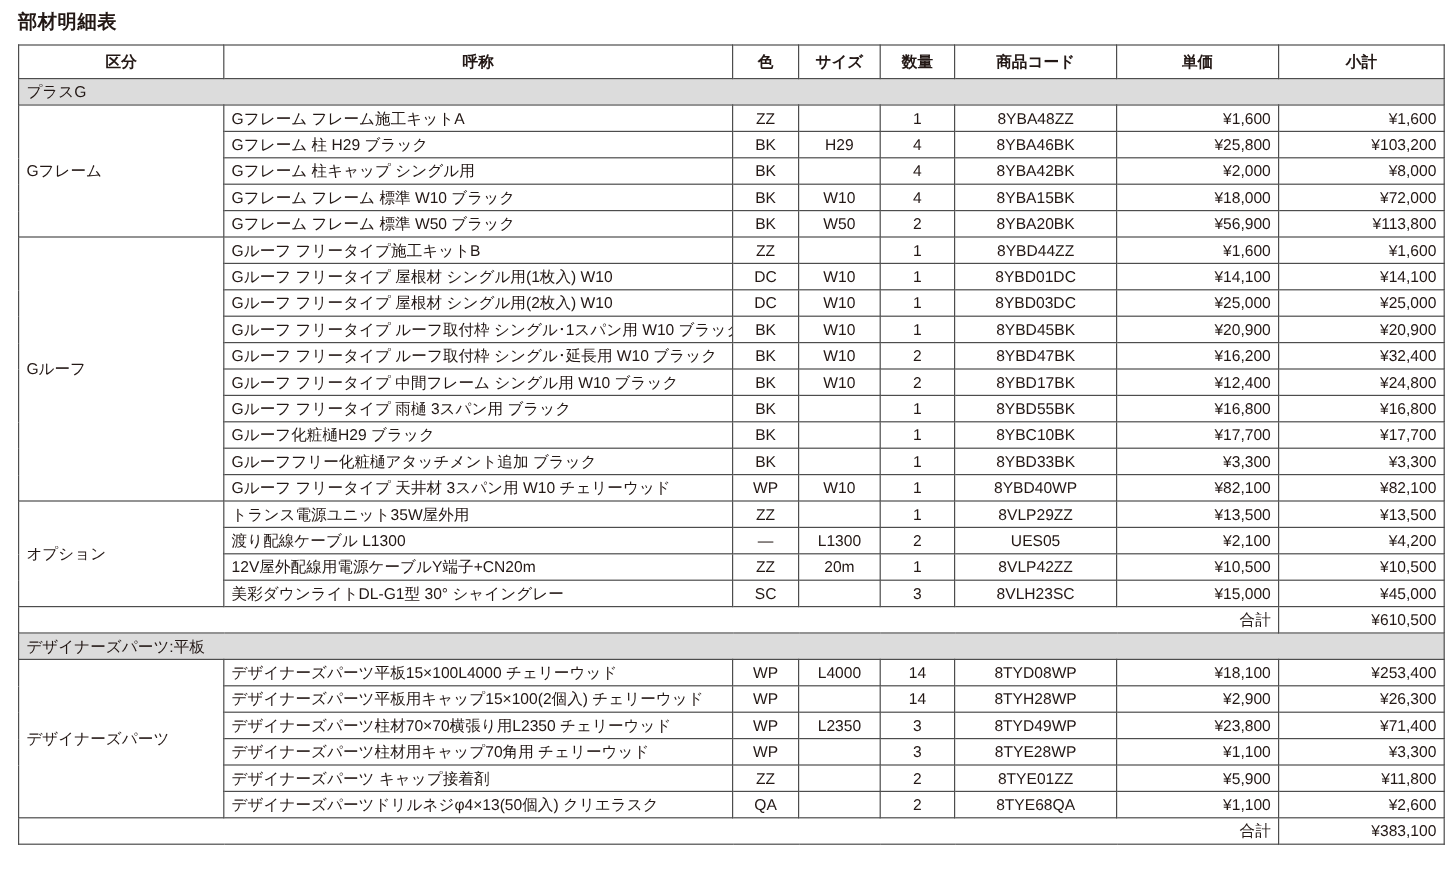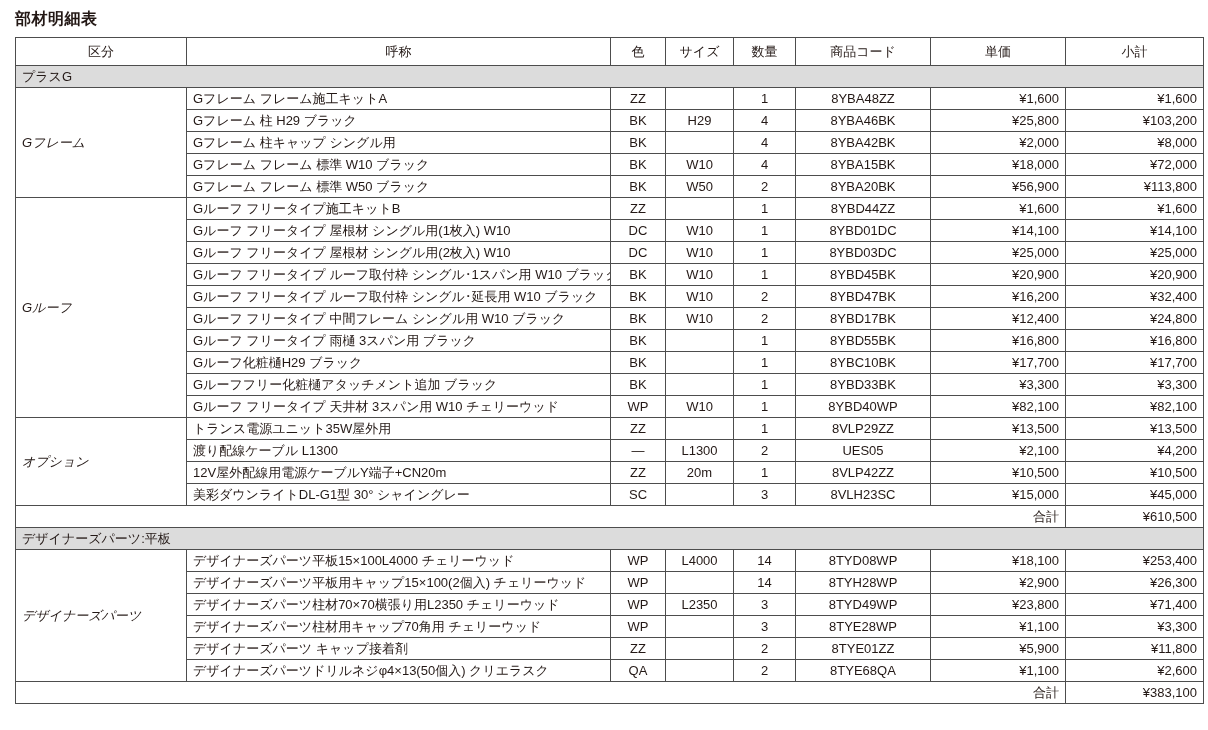--- a/index.html
+++ b/index.html
@@ -57,35 +57,34 @@
     font-weight: normal;
     vertical-align: middle;
     white-space: nowrap;
     overflow: hidden;
   }
   #parts-table thead th {
     height: 28px;
     line-height: 26px;
     text-align: center;
     background: #ffffff;
-    font-weight: normal;
+    font-weight: bold;
   }
   .section-band td {
     background: #dcdcdc;
     text-align: left;
     height: 22px;
   }
   .cell-center { text-align: center; }
   .cell-left   { text-align: left; }
   .cell-right  { text-align: right; padding-right: 8px; }
   .group-cell {
     text-align: left;
     padding-left: 10px;
     vertical-align: middle;
-    font-style: italic;
   }
   .total-label {
     text-align: right;
     padding-right: 8px;
   }
 </style>
 </head>
 <body>
 
 <div id="page">

